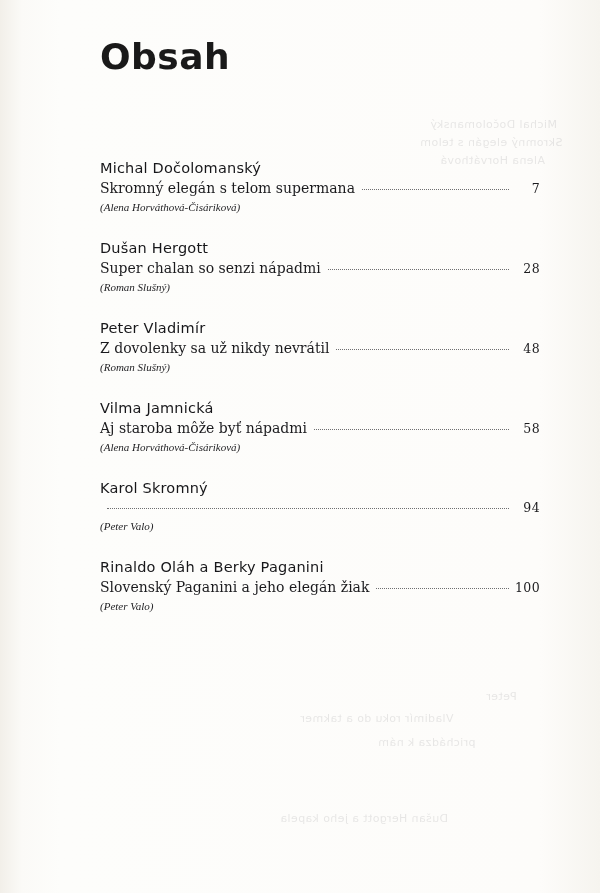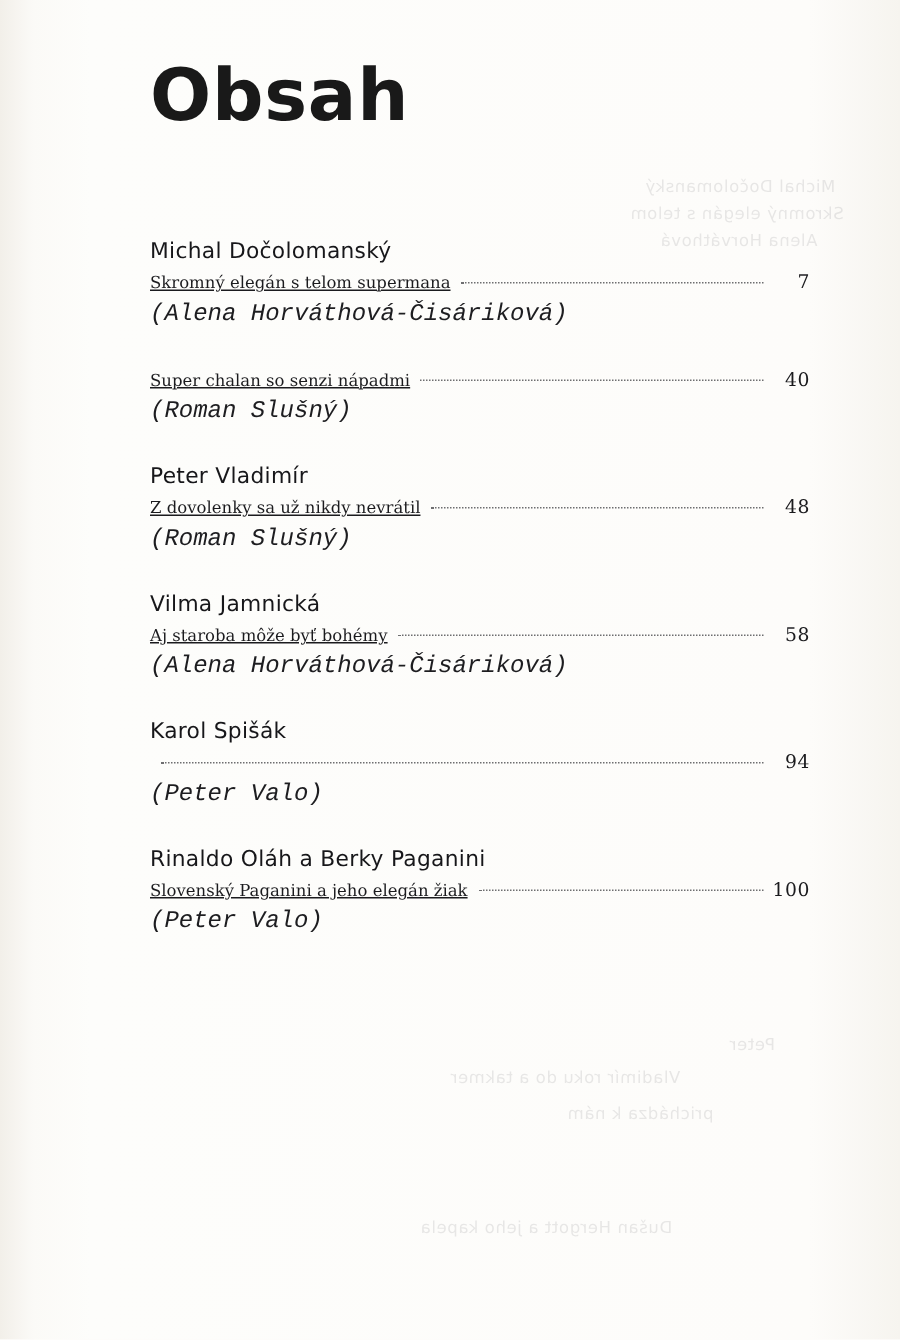--- a/index.html
+++ b/index.html
@@ -24,21 +24,21 @@
   .page-inner {
     position: absolute;
     left: 0; top: 0; right: 0; bottom: 0;
   }
   .title {
     position: absolute;
     left: 100px;
     top: 36px;
     font-family: "DejaVu Sans", sans-serif;
     font-weight: bold;
-    font-size: 48px;
+    font-size: 36px;
     letter-spacing: 0.5px;
     color: #191919;
   }
   .toc {
     position: absolute;
     left: 100px;
     top: 160px;
     width: 440px;
   }
   .entry {
@@ -51,44 +51,43 @@
     letter-spacing: 0.2px;
     margin-bottom: 4px;
   }
   .entry-row {
     display: flex;
     align-items: baseline;
     width: 100%;
   }
   .entry-subtitle {
     font-family: "DejaVu Serif", serif;
-    font-size: 11px;
+    font-size: 14px;
     color: #1b1b1e;
     white-space: nowrap;
-    text-decoration: underline;
   }
   .dots {
     flex: 1;
     margin: 0 5px 0 7px;
     border-bottom: 1px dotted #6e6e70;
     transform: translateY(-3px);
     min-width: 12px;
   }
   .entry-page {
     font-family: "DejaVu Serif", serif;
     font-size: 12.5px;
     color: #1b1b1e;
     min-width: 26px;
     text-align: right;
     letter-spacing: 0.4px;
   }
   .entry-author {
-    font-family: Liberation Mono, monospace;
+    font-family: Liberation Serif, serif;
     font-style: italic;
-    font-size: 16px;
+    font-size: 11px;
     color: #1d1d20;
     margin-top: 5px;
   }
   
   .ghost {
     position: absolute;
     color: rgba(120, 120, 125, 0.16);
     font-family: "DejaVu Sans", sans-serif;
     font-size: 11px;
     letter-spacing: 0.4px;
@@ -111,50 +110,51 @@
         <div class="entry-person">Michal Dočolomanský</div>
         <div class="entry-row">
           <span class="entry-subtitle">Skromný elegán s telom supermana</span>
           <span class="dots"></span>
           <span class="entry-page">7</span>
         </div>
         <div class="entry-author">(Alena Horváthová-Čisáriková)</div>
       </div>
 
       <div class="entry">
+        <div class="entry-person">Dušan Hergott</div>
         <div class="entry-row">
           <span class="entry-subtitle">Super chalan so senzi nápadmi</span>
           <span class="dots"></span>
-          <span class="entry-page">40</span>
+          <span class="entry-page">28</span>
         </div>
         <div class="entry-author">(Roman Slušný)</div>
       </div>
 
       <div class="entry">
         <div class="entry-person">Peter Vladimír</div>
         <div class="entry-row">
           <span class="entry-subtitle">Z dovolenky sa už nikdy nevrátil</span>
           <span class="dots"></span>
           <span class="entry-page">48</span>
         </div>
         <div class="entry-author">(Roman Slušný)</div>
       </div>
 
       <div class="entry">
         <div class="entry-person">Vilma Jamnická</div>
         <div class="entry-row">
-          <span class="entry-subtitle">Aj staroba môže byť bohémy</span>
+          <span class="entry-subtitle">Aj staroba môže byť nápadmi</span>
           <span class="dots"></span>
           <span class="entry-page">58</span>
         </div>
         <div class="entry-author">(Alena Horváthová-Čisáriková)</div>
       </div>
 
       <div class="entry">
-        <div class="entry-person">Karol Spišák</div>
+        <div class="entry-person">Karol Skromný</div>
         <div class="entry-row">
           <span class="dots"></span>
           <span class="entry-page">94</span>
         </div>
         <div class="entry-author">(Peter Valo)</div>
       </div>
 
       <div class="entry">
         <div class="entry-person">Rinaldo Oláh a Berky Paganini</div>
         <div class="entry-row">

